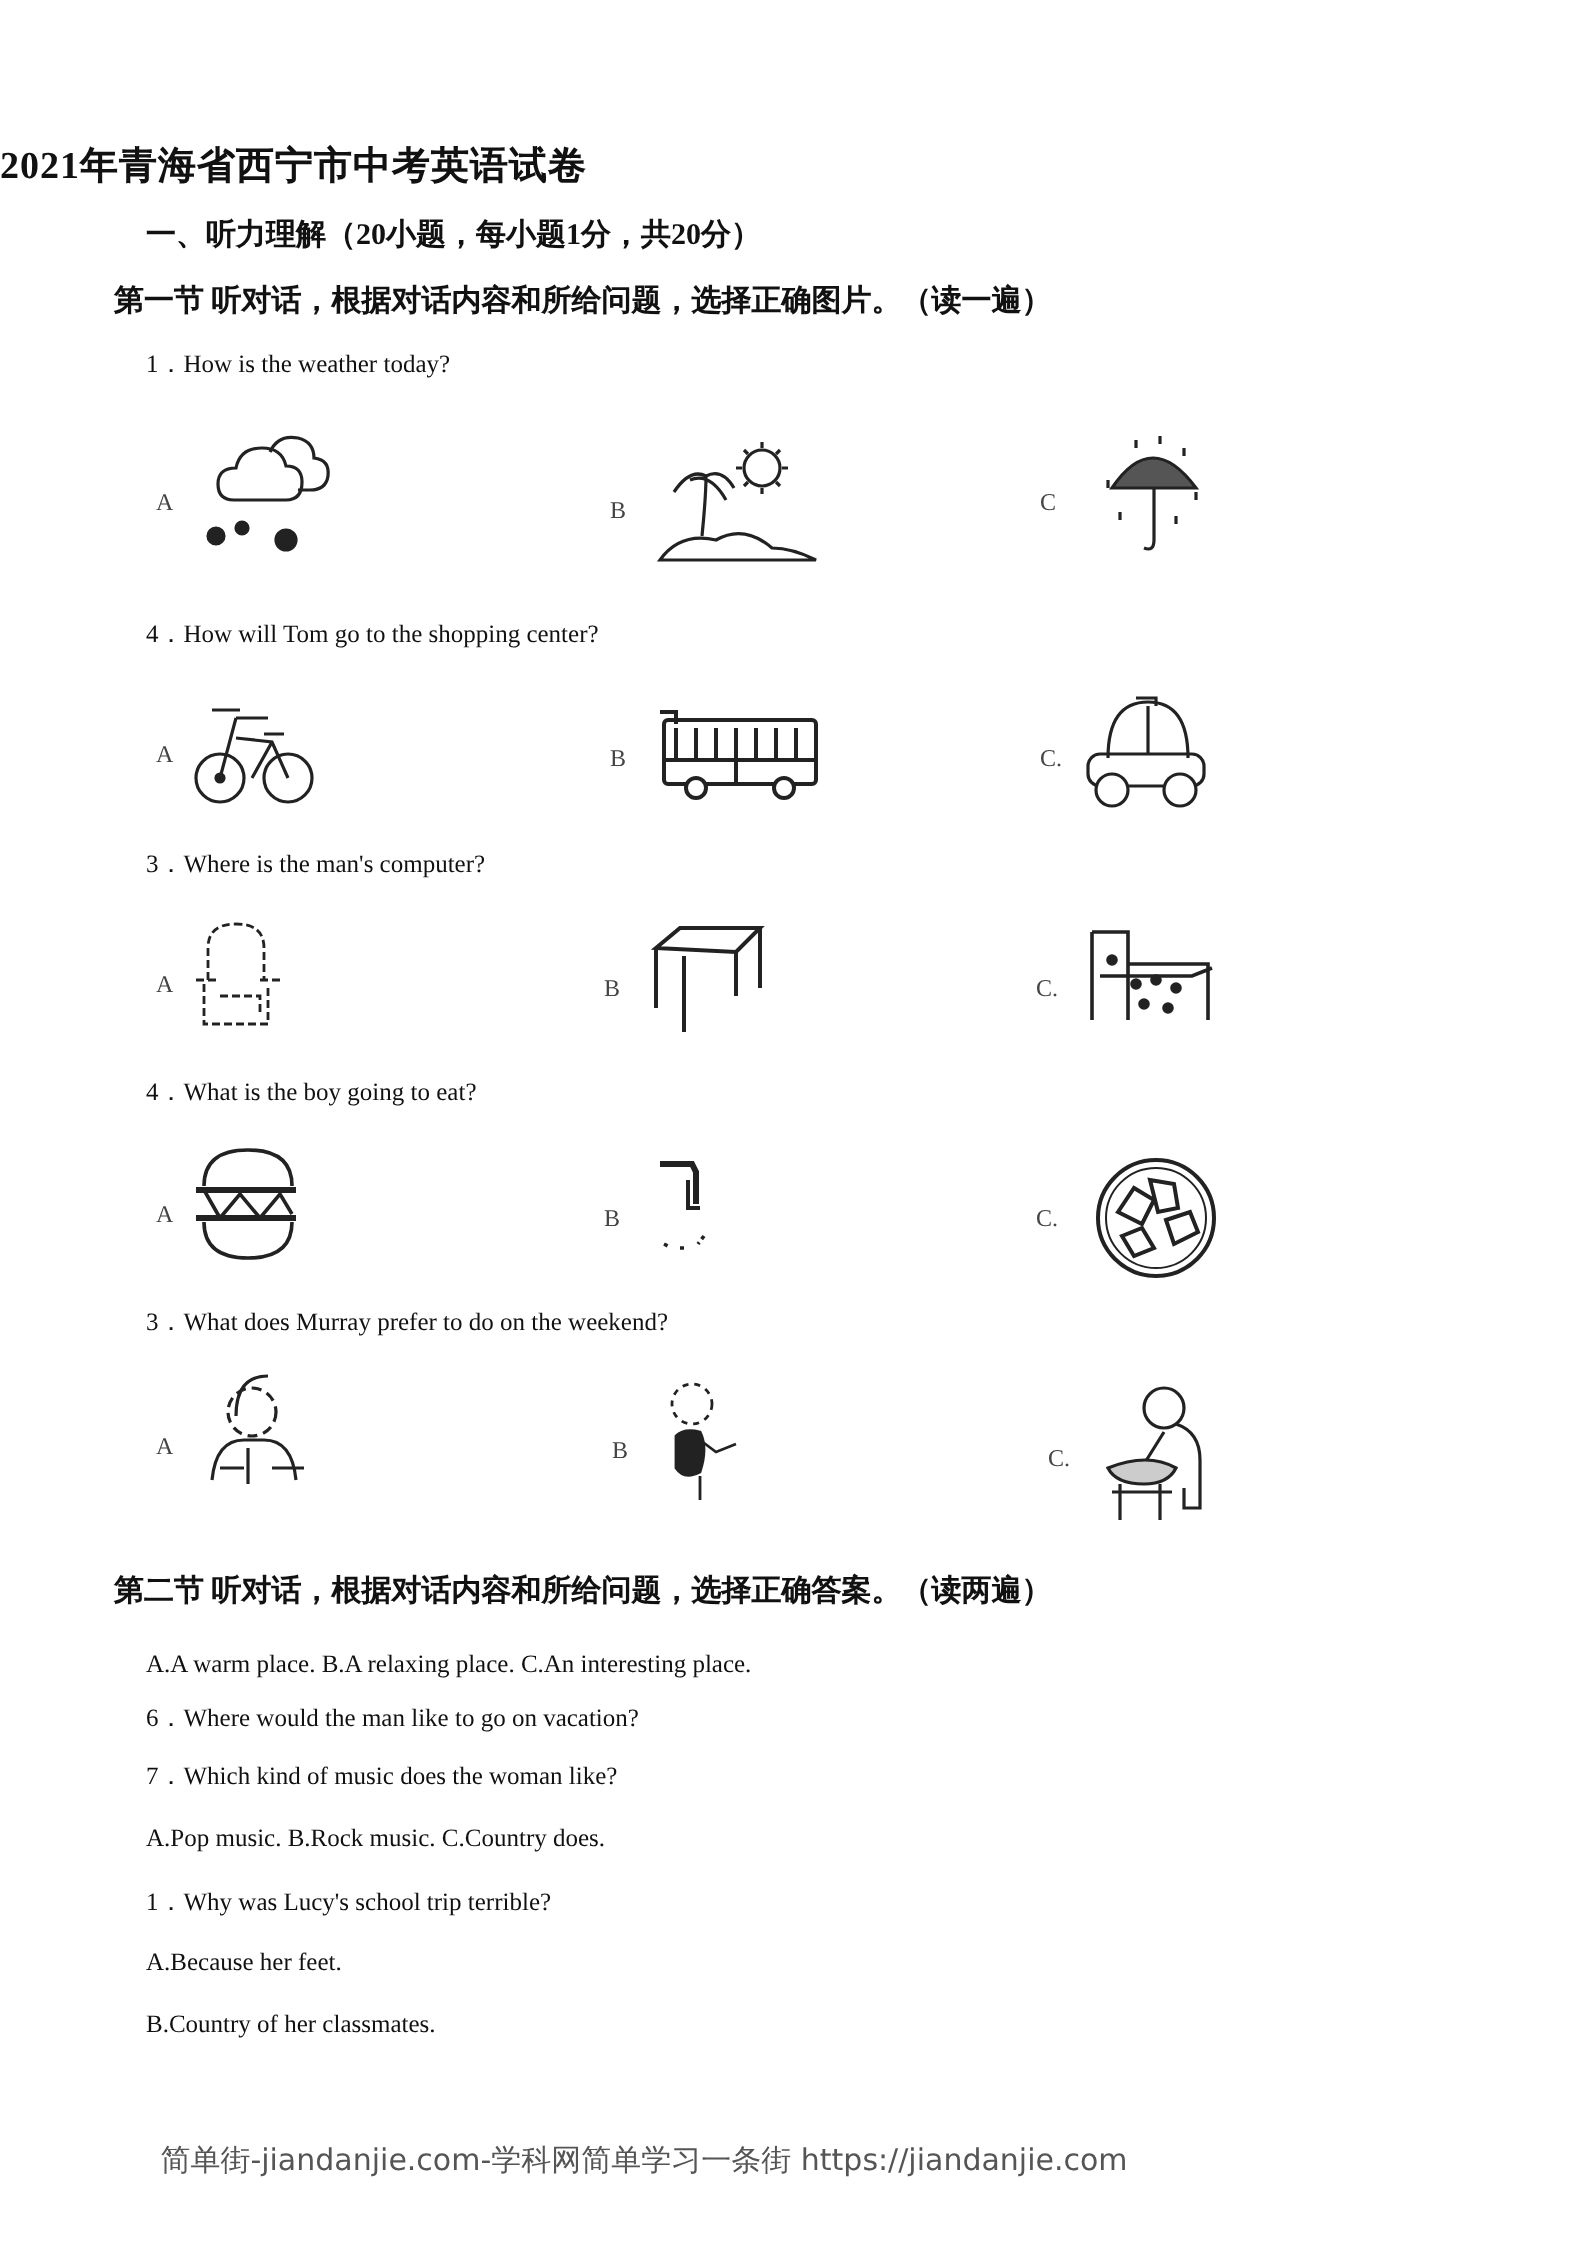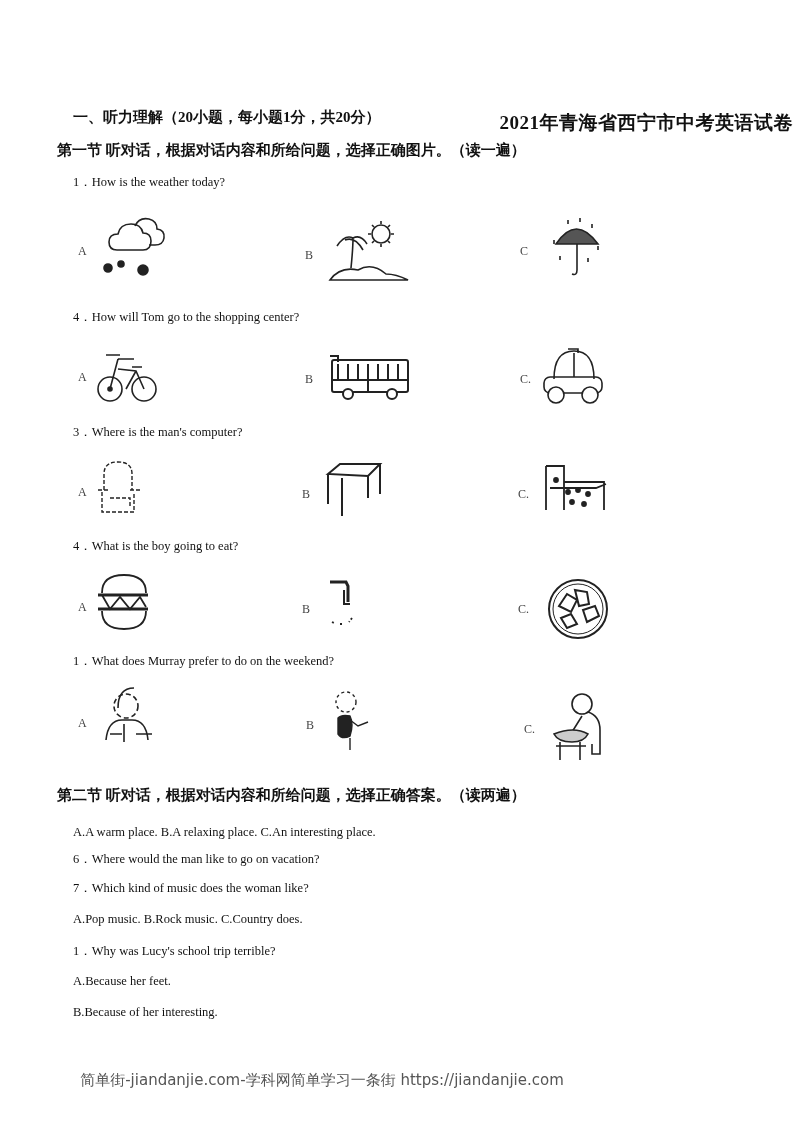--- a/index.html
+++ b/index.html
@@ -1,18 +1,18 @@
 <!DOCTYPE html>
 <html><head>
   <meta charset="utf-8">
   <style>
     html, body { margin: 0; padding: 0; background: #ffffff; }
     body { width: 793px; height: 1122px; position: relative; overflow: hidden; color: #111; font-family: "Liberation Serif", "DejaVu Serif", serif; }
     .abs { position: absolute; }
-    .title { top: 70px; left: 0; width: 793px; text-align: right; font-size: 19px; font-weight: bold; letter-spacing: 0.5px; margin-top: 40px; }
+    .title { top: 70px; left: 0; width: 793px; text-align: left; font-size: 19px; font-weight: bold; letter-spacing: 0.5px; }
     .h1 { left: 73px; top: 108px; font-size: 15px; font-weight: bold; }
     .h2 { left: 57px; font-size: 15px; font-weight: bold; }
     .q { left: 73px; font-size: 12.5px; }
     .opt-label { font-size: 12px; color: #444; font-family: "Liberation Serif", serif; }
     .pic { position: absolute; }
     .pic svg { display: block; }
     .footer { top: 1071px; left: 0; width: 644px; text-align: center; font-size: 15px; color: #555; font-family: "DejaVu Sans", "Liberation Sans", sans-serif; }
   </style>
 </head>
 <body>
@@ -130,21 +130,21 @@
 </div>
 <div class="abs opt-label" style="left:518px;top:602px">C.</div>
 <div class="pic" style="left:545px;top:576px">
   <svg width="66" height="66" viewBox="0 0 66 66" fill="none" stroke="#222" stroke-width="2">
     <circle cx="33" cy="33" r="29"></circle>
       <circle cx="33" cy="33" r="25" stroke-width="1"></circle>
     <path d="M14 30 l8 -12 l10 6 l-6 12 z M30 14 l12 2 l2 12 l-10 2 z M38 34 l12 -4 l4 10 l-12 6 z M16 42 l10 -4 l6 10 l-10 4 z"></path>
   </svg>
 </div>
 
-<div class="abs q" style="top:653px">1．What does Murray prefer to do on the weekend?</div>
+<div class="abs q" style="top:653px">3．What does Murray prefer to do on the weekend?</div>
 <div class="abs opt-label" style="left:78px;top:716px">A</div>
 <div class="pic" style="left:96px;top:684px">
   <svg width="66" height="66" viewBox="0 0 66 66" fill="none" stroke="#222" stroke-width="1.6">
     <path d="M22 24 q0 -20 16 -20"></path>
       <circle cx="30" cy="22" r="12" stroke-dasharray="5 3"></circle>
     <path d="M10 56 q2 -20 16 -20 h10 q14 0 16 20 M28 40 v18 M14 50 h12 M40 50 h16"></path>
   </svg>
 </div>
 <div class="abs opt-label" style="left:306px;top:718px">B</div>
 <div class="pic" style="left:328px;top:688px">
@@ -164,15 +164,15 @@
   </svg>
 </div>
 
 <div class="abs h2" style="top:786px">第二节  听对话，根据对话内容和所给问题，选择正确答案。（读两遍）</div>
 <div class="abs q" style="top:851px">6．Where would the man like to go on vacation?</div>
 <div class="abs q" style="top:825px">A.A warm place. B.A relaxing place. C.An interesting place.</div>
 <div class="abs q" style="top:880px">7．Which kind of music does the woman like?</div>
 <div class="abs q" style="top:912px">A.Pop music. B.Rock music. C.Country does.</div>
 <div class="abs q" style="top:943px">1．Why was Lucy's school trip terrible?</div>
 <div class="abs q" style="top:974px">A.Because her feet.</div>
-<div class="abs q" style="top:1005px">B.Because of her interesting.</div>
+<div class="abs q" style="top:1005px">B.Country of her classmates.</div>
 
 <div class="abs footer">简单街-jiandanjie.com-学科网简单学习一条街 https://jiandanjie.com</div>
 
 </body></html>

